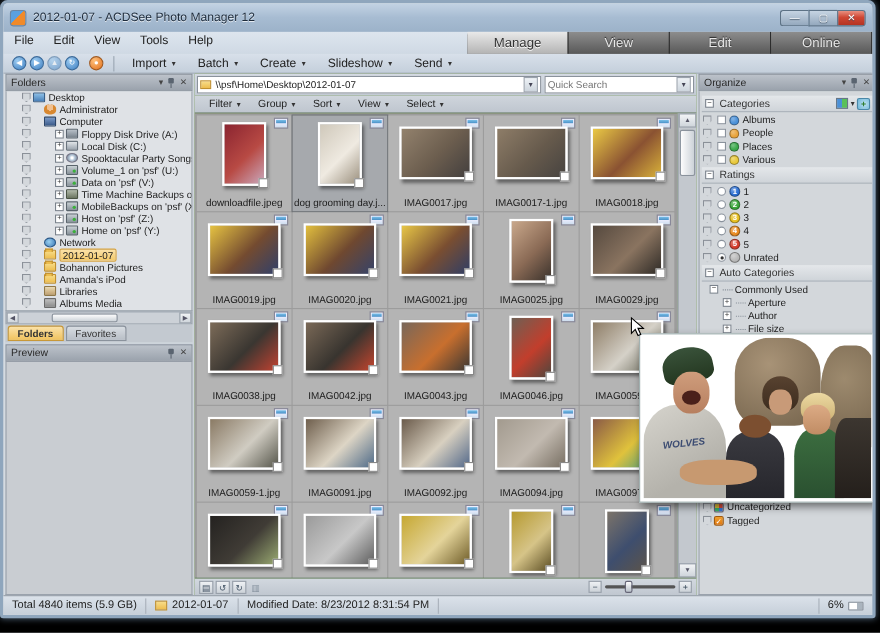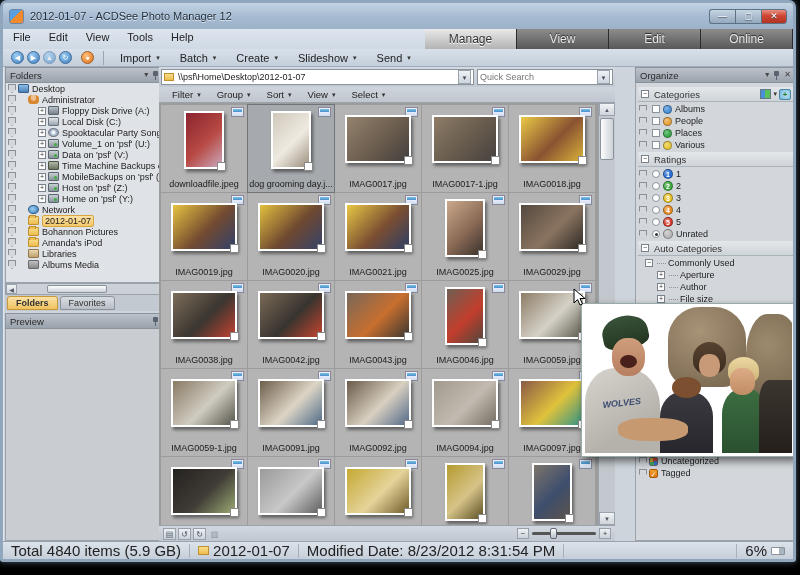--- a/index.html
+++ b/index.html
@@ -41,21 +41,21 @@
   .panel-hdr{height:16px;background:linear-gradient(#bcc2ca,#9aa2ac);border:1px solid #8b939d;display:flex;
     align-items:center;padding:0 4px;font-size:9.5px;color:#2a2a2a;}
   .ph-icons{margin-left:auto;display:flex;gap:4px;align-items:center;}
   .ph-ic{font-size:8px;color:#444;line-height:8px;}
   .pin{width:7px;height:9px;position:relative;}
   .pin:before{content:"";position:absolute;left:1px;top:0;width:5px;height:5px;background:#5a6470;border-radius:1px;}
   .pin:after{content:"";position:absolute;left:3px;top:5px;width:1px;height:4px;background:#5a6470;}
   
   .leftcol{position:absolute;left:2px;top:64px;width:170px;bottom:18px;}
   .folders-body{position:absolute;left:0;top:16px;right:0;height:200px;background:#dfe2e6;border:1px solid #9aa2ac;border-top:none;overflow:hidden;}
-  .tree-row{display:flex;align-items:center;height:11px;font-size:9px;color:#1c1c1c;white-space:nowrap;padding-left:2px;}
+  .tree-row{display:flex;align-items:center;height:11px;font-size:9px;color:#1c1c1c;white-space:nowrap;padding-left:14px;}
   .tree-row.sel .tr-label{background:linear-gradient(#fbe2a8,#f3c969);border:1px solid #d8a440;border-radius:2px;padding:0 2px;}
   .shield{width:8px;height:9px;flex:0 0 8px;margin-right:2px;background:#d4d8dc;border:1px solid #8a9098;
     clip-path:polygon(0 0,100% 0,100% 62%,50% 100%,0 62%);}
   .expbox{width:8px;height:8px;flex:0 0 8px;border:1px solid #7a828c;background:#fff;font-size:7px;line-height:6px;text-align:center;color:#333;margin-right:2px;}
   .fi{width:11px;height:9px;flex:0 0 11px;margin-right:3px;border-radius:1px;position:relative;}
   .fi-desktop{background:linear-gradient(#8cc0e8,#4a80b8);border:1px solid #3a6088;}
   .fi-user{background:radial-gradient(circle at 50% 30%,#f0c090 35%,#d88830 36%);border-radius:40%;}
   .fi-computer{background:linear-gradient(#7a9ac8,#3a5a8a);border:1px solid #2a4468;}
   .fi-floppy{background:linear-gradient(#b8c0c8,#78828c);border:1px solid #5a646e;}
   .fi-disk{background:linear-gradient(#e0e4e8,#9aa4ae);border:1px solid #6a747e;}
@@ -70,21 +70,21 @@
   .fi-offline{background:linear-gradient(#c0c0c0,#8a8a8a);border:1px solid #6a6a6a;}
   .hscroll{position:absolute;left:0;top:216px;right:0;height:12px;background:#ccd1d7;border:1px solid #9aa2ac;display:flex;align-items:center;}
   .hs-btn{width:11px;height:10px;font-size:6px;line-height:10px;text-align:center;color:#556;background:linear-gradient(#f2f4f6,#cfd5db);border:1px solid #9aa2ac;}
   .hs-thumb{width:60px;height:8px;margin-left:30px;background:linear-gradient(#fdfdfd,#cdd3d9);border:1px solid #8a929c;border-radius:2px;}
   .ftabs{position:absolute;left:0;top:228px;right:0;height:16px;display:flex;gap:2px;padding:1px 2px;background:#c3c9d0;}
   .ftab{font-size:9px;padding:1px 8px;border:1px solid #8a929c;border-radius:3px 3px 0 0;background:linear-gradient(#d8dde2,#b8bec6);color:#333;}
   .ftab.active{background:linear-gradient(#fbe2a8,#f0c25e);border-color:#c89838;font-weight:bold;}
   .preview-hdr{position:absolute;left:0;top:246px;right:0;}
   .preview-body{position:absolute;left:0;top:262px;right:0;bottom:0;background:#c9cdd2;border:1px solid #9aa2ac;border-top:none;}
   
-  .centercol{position:absolute;left:156px;top:64px;width:456px;bottom:18px;background:#4d7c0f;padding-left:23px;}
+  .centercol{position:absolute;left:174px;top:64px;width:456px;bottom:18px;background:#4d7c0f;padding-left:23px;}
   .pathrow{position:absolute;left:0;top:0;right:0;height:20px;background:linear-gradient(#d4dae2,#c2cad4);display:flex;align-items:center;padding:2px;}
   .pathfield{flex:1;height:16px;background:#fff;border:1px solid #8a929c;display:flex;align-items:center;padding:0 2px;font-size:9px;color:#222;}
   .pf-folder{width:10px;height:8px;background:linear-gradient(#f8dd8a,#edbd4e);border:1px solid #c09030;margin-right:4px;}
   .pf-drop{margin-left:auto;width:13px;height:14px;background:linear-gradient(#eef2f6,#cdd5dd);border:1px solid #9aa2ac;font-size:7px;text-align:center;line-height:13px;color:#445;}
   .searchfield{width:136px;height:16px;margin-left:3px;background:#fff;border:1px solid #8a929c;display:flex;align-items:center;padding:0 2px;}
   .searchfield input{flex:1;border:none;outline:none;font-size:9px;color:#888;width:90px;background:transparent;}
   .filterrow{position:absolute;left:0;top:20px;right:0;height:16px;background:linear-gradient(#cfd5dc,#bfc6cf);border-bottom:1px solid #9aa2ac;display:flex;align-items:center;padding-left:6px;gap:2px;}
   .fbtn{font-size:9.5px;color:#222;padding:1px 7px;display:flex;gap:4px;align-items:center;}
   .gridwrap{position:absolute;left:0;top:36px;right:17px;bottom:16px;overflow:hidden;background:#9c9c9c;padding:2px 0 0 2px;}
   .grid{display:grid;grid-template-columns:repeat(5,86px);grid-auto-rows:87px;gap:1px;}
@@ -119,21 +119,21 @@
   .org-row{display:flex;align-items:center;height:12px;font-size:9px;color:#1c1c1c;padding-left:3px;white-space:nowrap;}
   .checkbox{width:8px;height:8px;background:#fff;border:1px solid #8a929c;margin:0 3px;}
   .radio{width:8px;height:8px;border-radius:50%;background:#fff;border:1px solid #8a929c;margin:0 3px;position:relative;}
   .radio.on:after{content:"";position:absolute;left:2px;top:2px;width:3px;height:3px;border-radius:50%;background:#333;}
   .catdot{width:9px;height:9px;border-radius:50%;margin-right:3px;border:1px solid rgba(0,0,0,.35);}
   .ratedot{width:10px;height:10px;border-radius:50%;margin-right:3px;color:#fff;font-size:7px;line-height:10px;text-align:center;font-weight:bold;border:1px solid rgba(0,0,0,.35);}
   .dashline{width:9px;height:1px;border-top:1px dotted #8a929c;margin:0 2px;}
   .sq-uncat{width:9px;height:9px;margin-right:3px;background:conic-gradient(#d84a3a 0 25%,#3a78d8 0 50%,#3ab06a 0 75%,#d8b83a 0);border:1px solid #667;border-radius:2px;}
   .sq-tag{width:9px;height:9px;margin-right:3px;background:linear-gradient(#f0a030,#e07810);border:1px solid #a05a10;border-radius:2px;color:#fff;font-size:7px;line-height:9px;text-align:center;}
   
-  .statusbar{position:absolute;left:0;bottom:0;right:0;height:18px;background:linear-gradient(#dbe2ea,#c6cfd9);border-top:1px solid #9aa2ac;display:flex;align-items:center;font-size:15px;color:#222;}
+  .statusbar{position:absolute;left:0;bottom:0;right:0;height:18px;background:linear-gradient(#dbe2ea,#c6cfd9);border-top:1px solid #9aa2ac;display:flex;align-items:center;font-size:10px;color:#222;}
   .ssec{padding:0 8px;display:flex;align-items:center;gap:4px;border-right:1px solid #a8b0ba;height:14px;}
   .ssec.right{margin-left:auto;border-right:none;border-left:1px solid #a8b0ba;}
   .sfolder{width:11px;height:9px;background:linear-gradient(#f8dd8a,#edbd4e);border:1px solid #c09030;}
   .progico{width:14px;height:8px;border:1px solid #8a929c;background:linear-gradient(90deg,#fff 60%,#aab4be 60%);border-radius:1px;}
   
   .popup{position:absolute;left:578px;top:300px;width:215px;height:154px;background:#fff;border:1px solid #9aa;
     box-shadow:3px 4px 8px rgba(0,0,0,.55);padding:3px;z-index:50;}
   .scene{width:100%;height:100%;position:relative;overflow:hidden;
     background:radial-gradient(70px 45px at 70% 25%,#a39176,transparent 70%),
                radial-gradient(80px 50px at 30% 30%,#97real,transparent),
@@ -237,20 +237,26 @@
           <span class="tr-label">Desktop</span>
         </div>
         <div class="tree-row">
           <span class="shield"></span>
           <span style="width: 10px; flex: 0 0 10px;"></span>
           <span class="fi fi-user"></span>
           <span class="tr-label">Administrator</span>
         </div>
         <div class="tree-row">
           <span class="shield"></span>
+          <span style="width: 10px; flex: 0 0 10px;"></span>
+          <span class="fi fi-computer"></span>
+          <span class="tr-label">Computer</span>
+        </div>
+        <div class="tree-row">
+          <span class="shield"></span>
           <span style="width: 20px; flex: 0 0 20px;"></span>
           <span class="expbox">+</span>
           <span class="fi fi-floppy"></span>
           <span class="tr-label">Floppy Disk Drive (A:)</span>
         </div>
         <div class="tree-row">
           <span class="shield"></span>
           <span style="width: 20px; flex: 0 0 20px;"></span>
           <span class="expbox">+</span>
           <span class="fi fi-disk"></span>

